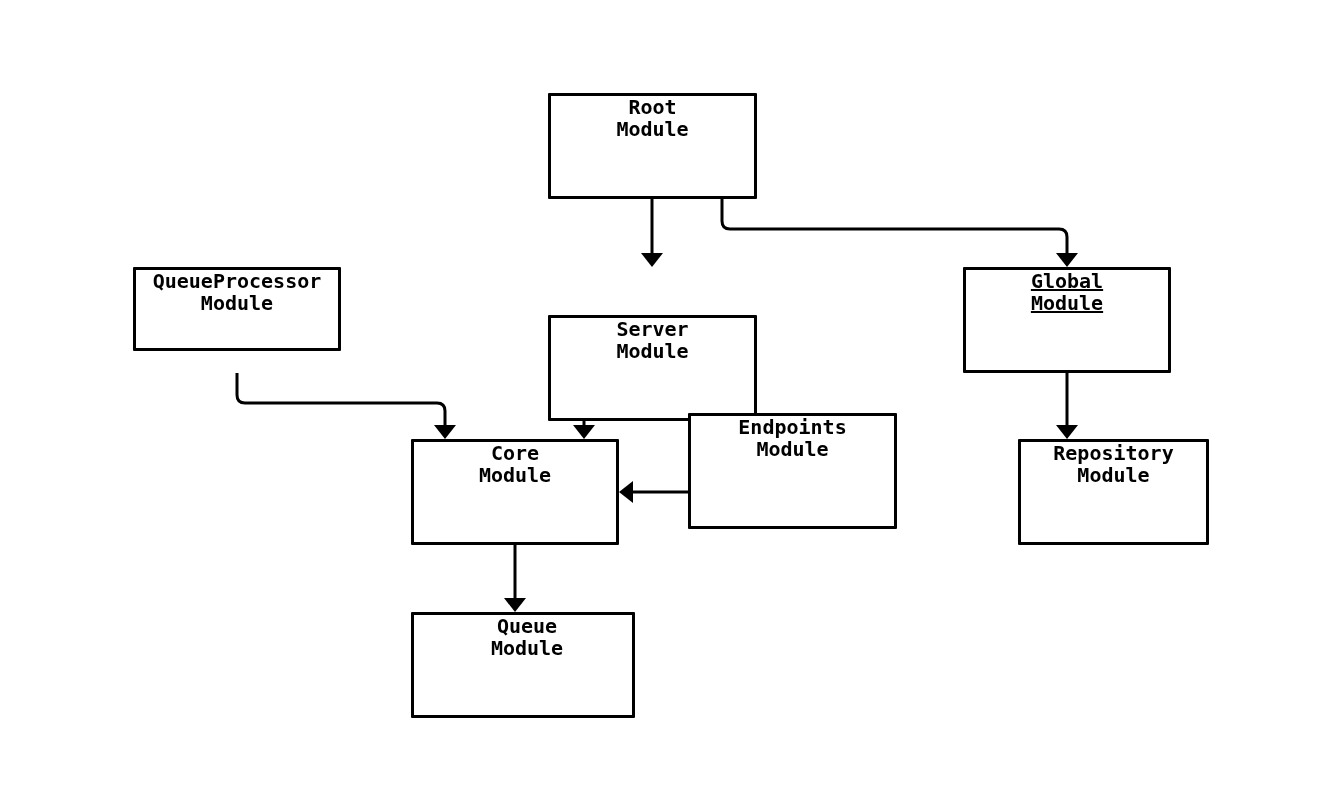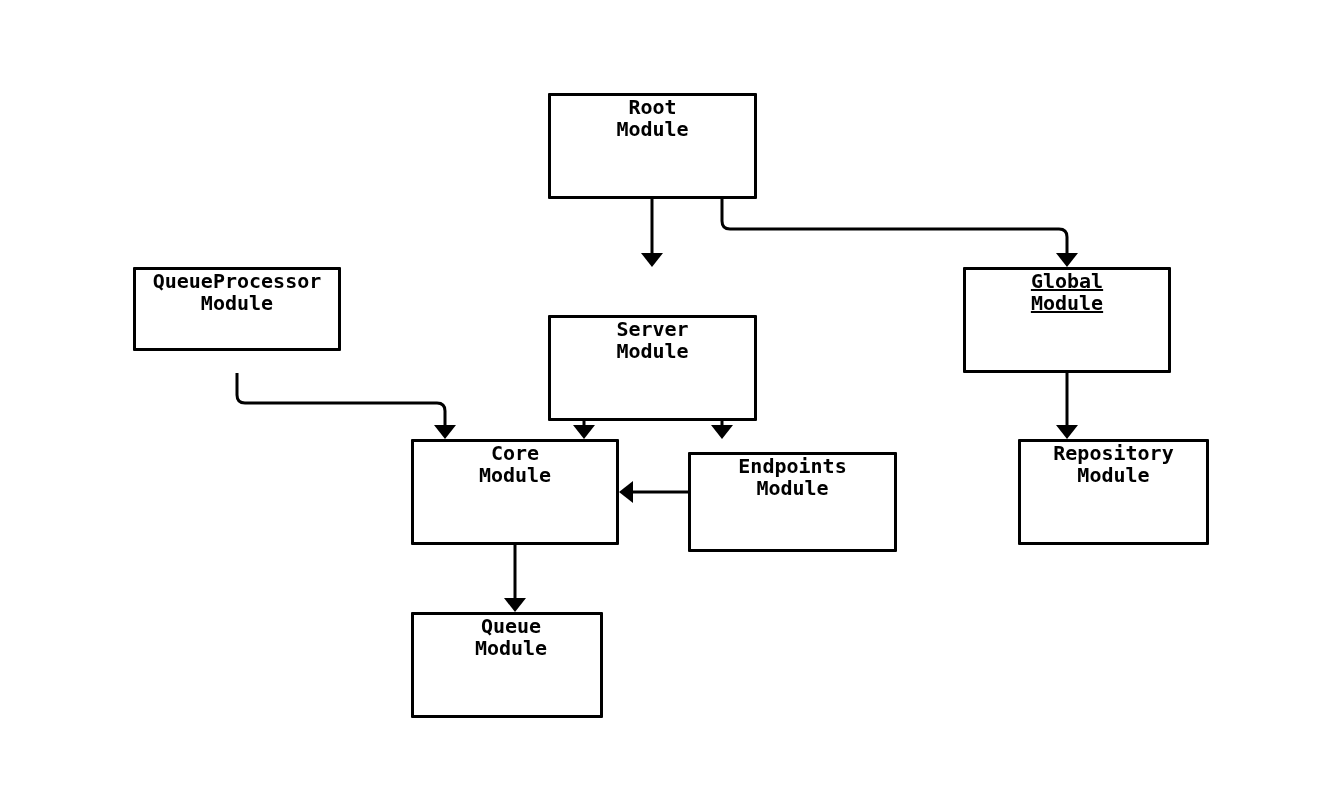--- a/index.html
+++ b/index.html
@@ -76,25 +76,25 @@
 Module</span>
   </div>
   <div class="node" style="left: 963px; top: 267px; width: 208px; height: 106px; text-decoration: underline;">
     <span class="label">Global
 Module</span>
   </div>
   <div class="node" style="left: 411px; top: 439px; width: 208px; height: 106px;">
     <span class="label">Core
 Module</span>
   </div>
-  <div class="node" style="left: 688px; top: 452px; width: 209px; height: 100px;">
+  <div class="node" style="left: 688px; top: 413px; width: 209px; height: 116px;">
     <span class="label">Endpoints
 Module</span>
   </div>
   <div class="node" style="left: 1018px; top: 439px; width: 191px; height: 106px;">
     <span class="label">Repository
 Module</span>
   </div>
-  <div class="node" style="left: 411px; top: 612px; width: 192px; height: 106px; padding-left: 8px;">
+  <div class="node" style="left: 411px; top: 612px; width: 224px; height: 106px; padding-left: 8px;">
     <span class="label">Queue
 Module</span>
   </div>
 </div>
 
 </body></html>

